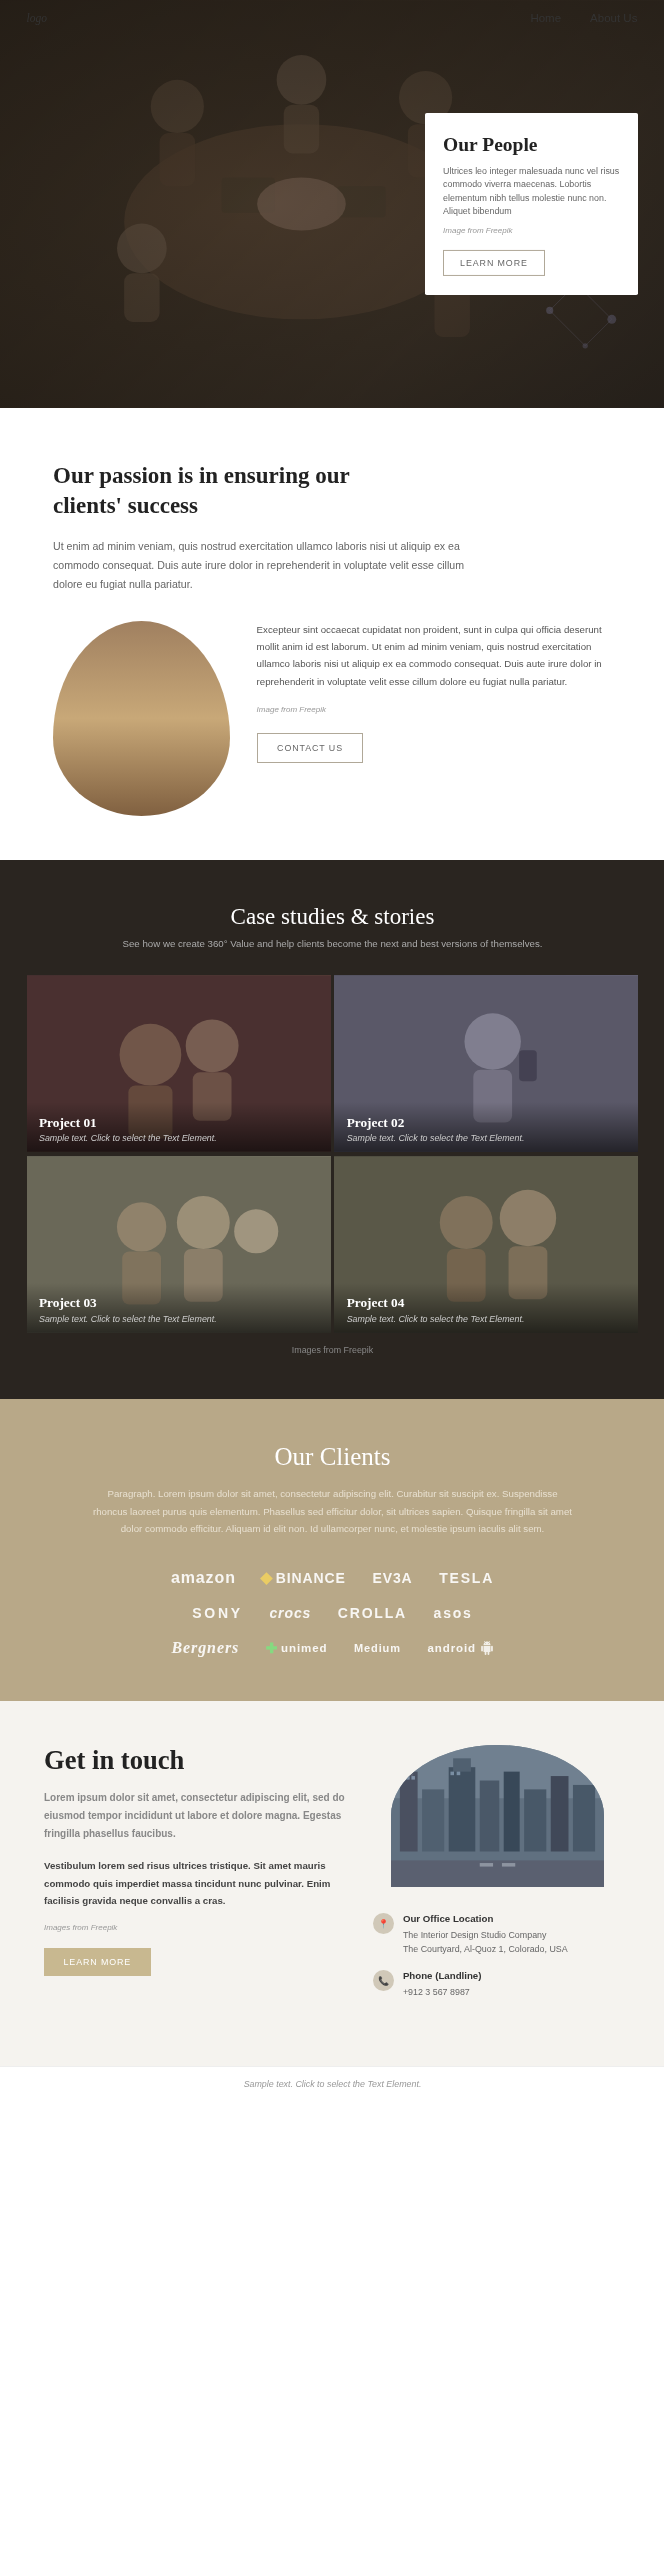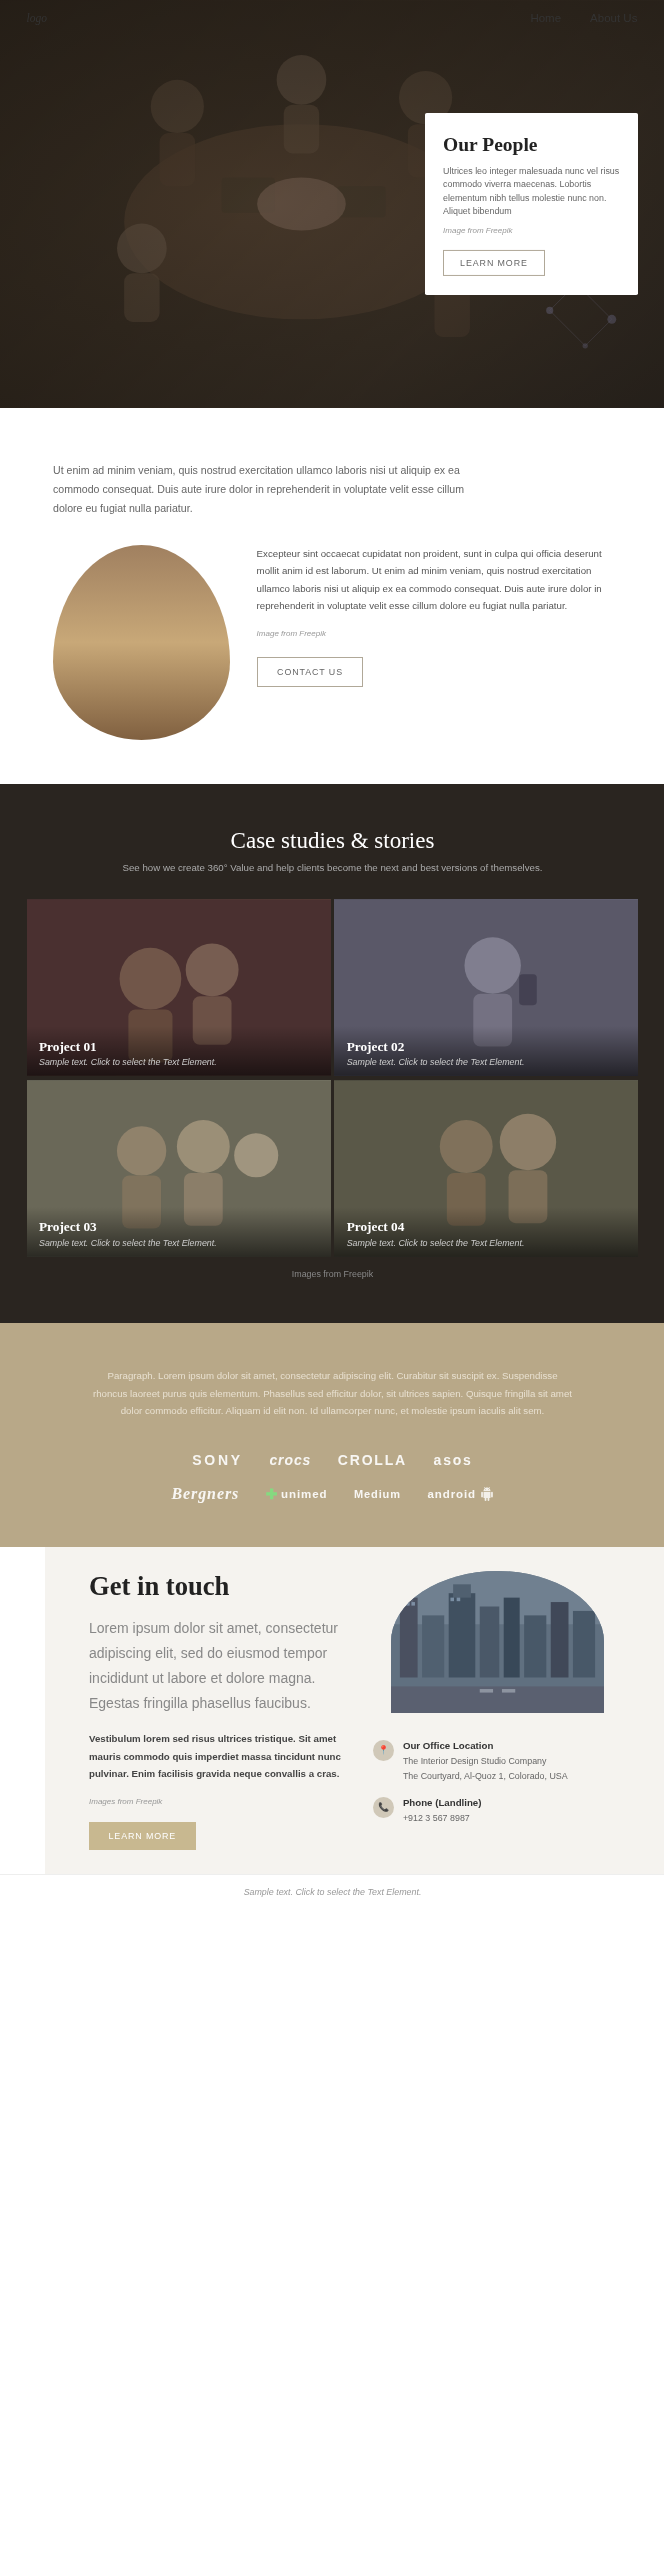--- a/index.html
+++ b/index.html
@@ -108,26 +108,26 @@
     .clients-grid {
       display: flex; flex-direction: column; gap: 17.7px;
     }
     .clients-row { display: flex; justify-content: center; align-items: center; gap: 26.6px; flex-wrap: wrap; }
     .client-logo { font-family: Arial, sans-serif; font-weight: bold; color: #fff; font-size: 14px; letter-spacing: 0.9px; opacity: 0.9; }
     .client-logo.serif { font-family: Georgia, serif; font-style: italic; }
     .amazon-logo { font-family: Arial, sans-serif; font-weight: 900; font-size: 16px; color: #fff; }
 
     
     .contact-section {
-      background: #f5f3ef; padding: 24px 44px; margin-left: 45px;
+      background: #f5f3ef; padding: 44px 44px;
     }
     .contact-inner { display: flex; gap: 26.6px; align-items: flex-start; }
     .contact-left { flex: 1; }
     .contact-left h2 { font-size: 26.6px; color: #222; margin-bottom: 12.4px; line-height: 1.2; }
-    .contact-left .desc { font-size: 14px; color: #888; line-height: 1.8; margin-bottom: 14px; font-family: Arial, sans-serif; }
+    .contact-left .desc { font-size: 10px; color: #888; line-height: 1.8; margin-bottom: 14px; font-family: Arial, sans-serif; font-weight: bold; }
     .contact-left .highlight { font-size: 9.7px; color: #444; line-height: 1.8; margin-bottom: 14px; font-family: Arial, sans-serif; font-weight: bold; }
     .contact-left .img-caption { font-size: 8px; color: #999; font-style: italic; margin-bottom: 16px; font-family: Arial, sans-serif; }
     .btn-filled {
       display: inline-block; padding: 8.9px 19.5px;
       background: #c8b890; border: none;
       font-size: 8.9px; letter-spacing: 0.9px; color: #fff;
       text-transform: uppercase; cursor: pointer; font-family: Arial, sans-serif;
     }
     .contact-right { flex-shrink: 0; width: 248px; }
     .city-image {
@@ -198,20 +198,21 @@
 
   <div class="hero-card">
     <h2>Our People</h2>
     <p>Ultrices leo integer malesuada nunc vel risus commodo viverra maecenas. Lobortis elementum nibh tellus molestie nunc non. Aliquet bibendum</p>
     <p class="img-caption">Image from Freepik</p>
     <button class="btn-outline">LEARN MORE</button>
   </div>
 </section>
 
 <section class="passion-section">
+  <h2>Our passion is in ensuring our clients' success</h2>
   <p class="intro-text">Ut enim ad minim veniam, quis nostrud exercitation ullamco laboris nisi ut aliquip ex ea commodo consequat. Duis aute irure dolor in reprehenderit in voluptate velit esse cillum dolore eu fugiat nulla pariatur.</p>
   <div class="passion-content">
     <div class="passion-image-wrap">
       <div class="passion-image-inner"></div>
     </div>
     <div class="passion-text-col">
       <p>Excepteur sint occaecat cupidatat non proident, sunt in culpa qui officia deserunt mollit anim id est laborum. Ut enim ad minim veniam, quis nostrud exercitation ullamco laboris nisi ut aliquip ex ea commodo consequat. Duis aute irure dolor in reprehenderit in voluptate velit esse cillum dolore eu fugiat nulla pariatur.</p>
       <p class="img-caption">Image from Freepik</p>
       <button class="btn-outline-dark">CONTACT US</button>
     </div>
@@ -289,23 +290,33 @@
     </div>
   </div>
 
   <p class="freepik-caption">
     <span>Images from Freepik</span>
     <a href="#" style="color:#aaa;"></a>
   </p>
 </section>
 
 <section class="clients-section">
+  <h2>Our Clients</h2>
   <p class="desc">Paragraph. Lorem ipsum dolor sit amet, consectetur adipiscing elit. Curabitur sit suscipit ex. Suspendisse rhoncus laoreet purus quis elementum. Phasellus sed efficitur dolor, sit ultrices sapien. Quisque fringilla sit amet dolor commodo efficitur. Aliquam id elit non. Id ullamcorper nunc, et molestie ipsum iaculis alit sem.</p>
 
   <div class="clients-grid">
+    <div class="clients-row">
+      <span class="client-logo amazon-logo">amazon</span>
+      <span class="client-logo" style="display:flex;align-items:center;gap:4.4px;">
+        <span style="width:8.9px;height:8.9px;background:#f0d060;transform:rotate(45deg);display:inline-block;"></span>
+        BINANCE
+      </span>
+      <span class="client-logo">EV3A</span>
+      <span class="client-logo" style="letter-spacing:1.8px;">TESLA</span>
+    </div>
     <div class="clients-row">
       <span class="client-logo" style="letter-spacing:2.7px;">SONY</span>
       <span class="client-logo" style="font-style:italic;font-weight:900;">crocs</span>
       <span class="client-logo" style="letter-spacing:1.8px;">CROLLA</span>
       <span class="client-logo" style="letter-spacing:1.8px;font-weight:900;">asos</span>
     </div>
     <div class="clients-row">
       <span class="client-logo serif" style="font-size:16px;">Bergners</span>
       <span class="client-logo" style="font-size:11.5px;display:flex;align-items:center;gap:2.7px;">
         <span style="color:#80e080;font-size:14px;">✚</span>unimed

